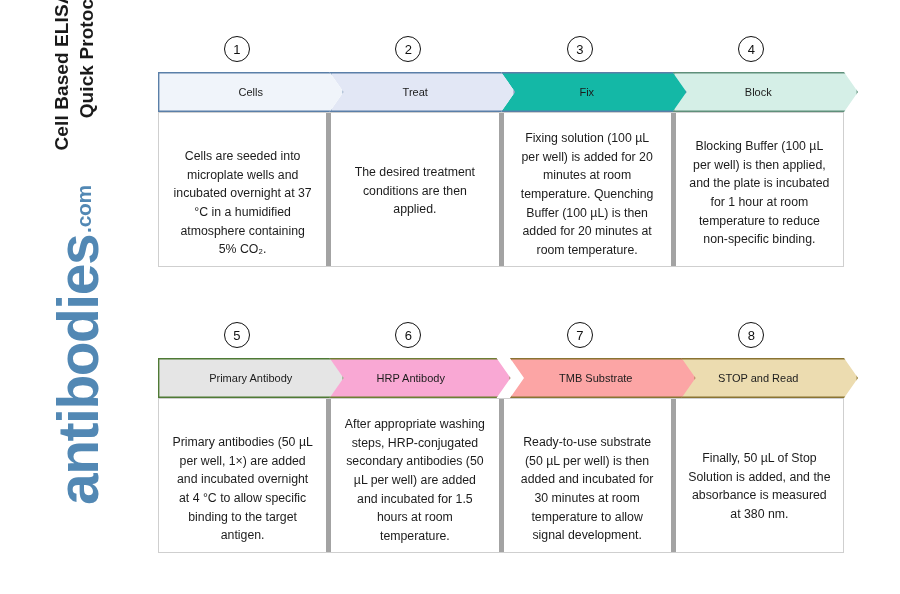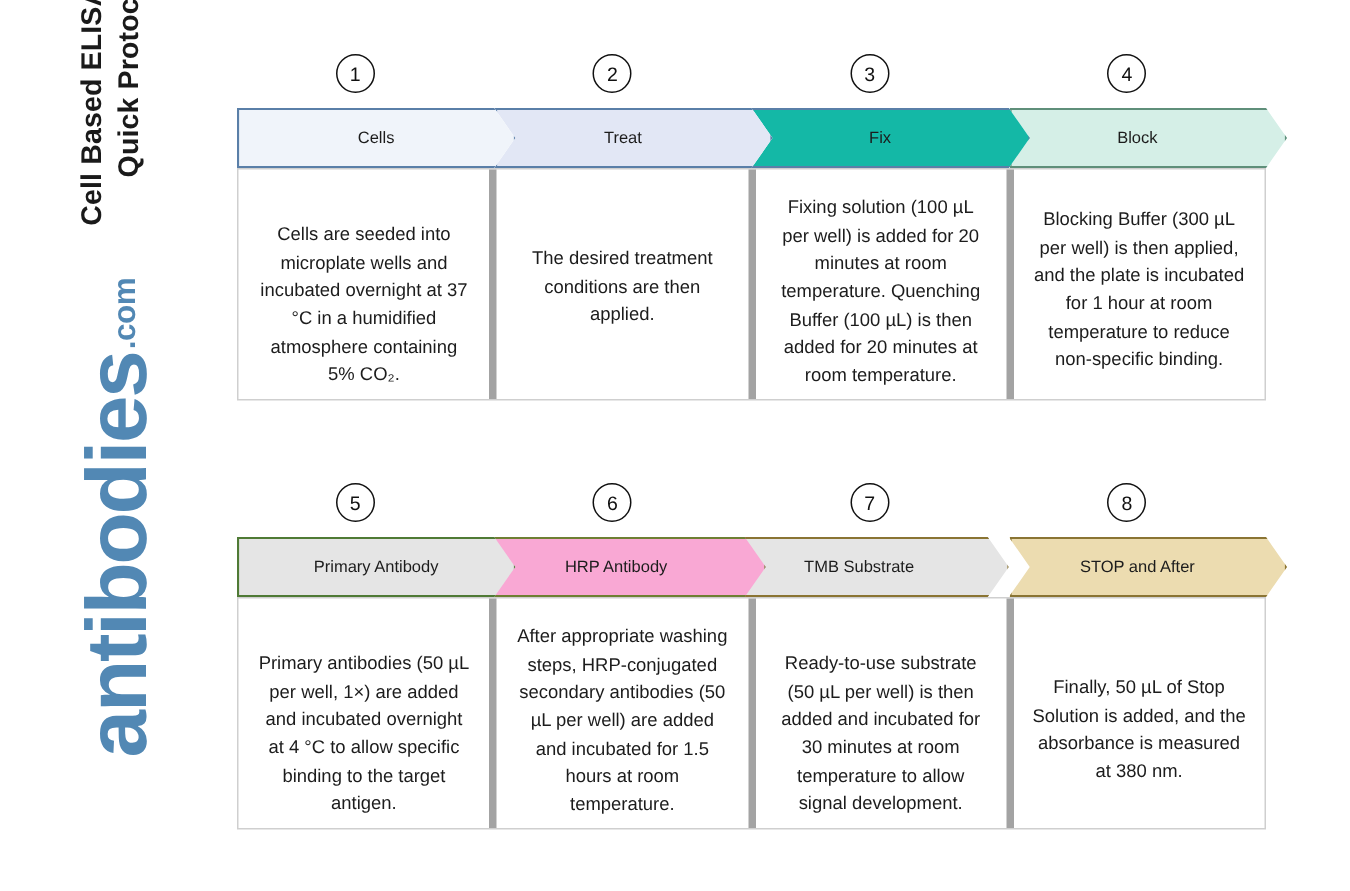--- a/index.html
+++ b/index.html
@@ -111,44 +111,44 @@
         <div class="bcell pad-1">
           <p>Cells are seeded into microplate wells and incubated overnight at 37 °C in a humidified atmosphere containing 5% CO₂.</p>
         </div>
         <div class="bcell pad-2">
           <p>The desired treatment conditions are then applied.</p>
         </div>
         <div class="bcell pad-0">
           <p>Fixing solution (100 µL per well) is added for 20 minutes at room temperature. Quenching Buffer (100 µL) is then added for 20 minutes at room temperature.</p>
         </div>
         <div class="bcell pad-3">
-          <p>Blocking Buffer (300 µL per well) is then applied, and the plate is incubated for 1 hour at room temperature to reduce non-specific binding.</p>
+          <p>Blocking Buffer (100 µL per well) is then applied, and the plate is incubated for 1 hour at room temperature to reduce non-specific binding.</p>
         </div>
       </div>
   </div>
 
   <div class="row row-2">
     <div class="numbers">
         <div class="num" style="left: 65.75px;">5</div>
         <div class="num" style="left: 237.25px;">6</div>
         <div class="num" style="left: 408.75px;">7</div>
         <div class="num" style="left: 580.25px;">8</div>
       </div>
     <div class="chevrons">
         <div class="chev first" style="left: 0px; width: 185.5px; background: #e5e5e5; z-index: 4; clip-path: polygon(0px 0px, 171.5px 0px, 100% 50%, 171.5px 100%, 0px 100%); outline: none; box-shadow: rgb(79, 122, 53) 0px 0px 0px 1.4px inset; filter: none;">
           <span>Primary Antibody</span>
         </div>
         <div class="chev" style="left: 167px; width: 185.5px; background: #f9a8d4; z-index: 3; clip-path: polygon(0px 0px, 171.5px 0px, 100% 50%, 171.5px 100%, 0px 100%, 14px 50%); outline: none; box-shadow: rgb(110, 127, 51) 0px 0px 0px 1.4px inset; filter: none;">
           <span>HRP Antibody</span>
         </div>
-        <div class="chev" style="left: 329px; width: 185.5px; background: #e5e5e5; z-index: 2; clip-path: polygon(0px 0px, 171.5px 0px, 100% 50%, 171.5px 100%, 0px 100%, 14px 50%); outline: none; box-shadow: rgb(138, 116, 51) 0px 0px 0px 1.4px inset; filter: none; justify-content: center;">
+        <div class="chev" style="left: 352px; width: 185.5px; background: #fca5a5; z-index: 2; clip-path: polygon(0px 0px, 171.5px 0px, 100% 50%, 171.5px 100%, 0px 100%, 14px 50%); outline: none; box-shadow: rgb(138, 116, 51) 0px 0px 0px 1.4px inset; filter: none; justify-content: center;">
           <span>TMB Substrate</span>
         </div>
         <div class="chev" style="left: 514.5px; width: 185.5px; background: rgb(236, 220, 176); z-index: 1; clip-path: polygon(0px 0px, 171.5px 0px, 100% 50%, 171.5px 100%, 0px 100%, 14px 50%); outline: none; box-shadow: rgb(138, 116, 51) 0px 0px 0px 1.4px inset; filter: none;">
-          <span>STOP and After</span>
+          <span>STOP and Read</span>
         </div>
       </div>
     <div class="bodies">
         <div class="bcell pad-1">
           <p>Primary antibodies (50 µL per well, 1×) are added and incubated overnight at 4 °C to allow specific binding to the target antigen.</p>
         </div>
         <div class="bcell pad-0">
           <p>After appropriate washing steps, HRP-conjugated secondary antibodies (50 µL per well) are added and incubated for 1.5 hours at room temperature.</p>
         </div>
         <div class="bcell pad-1">

